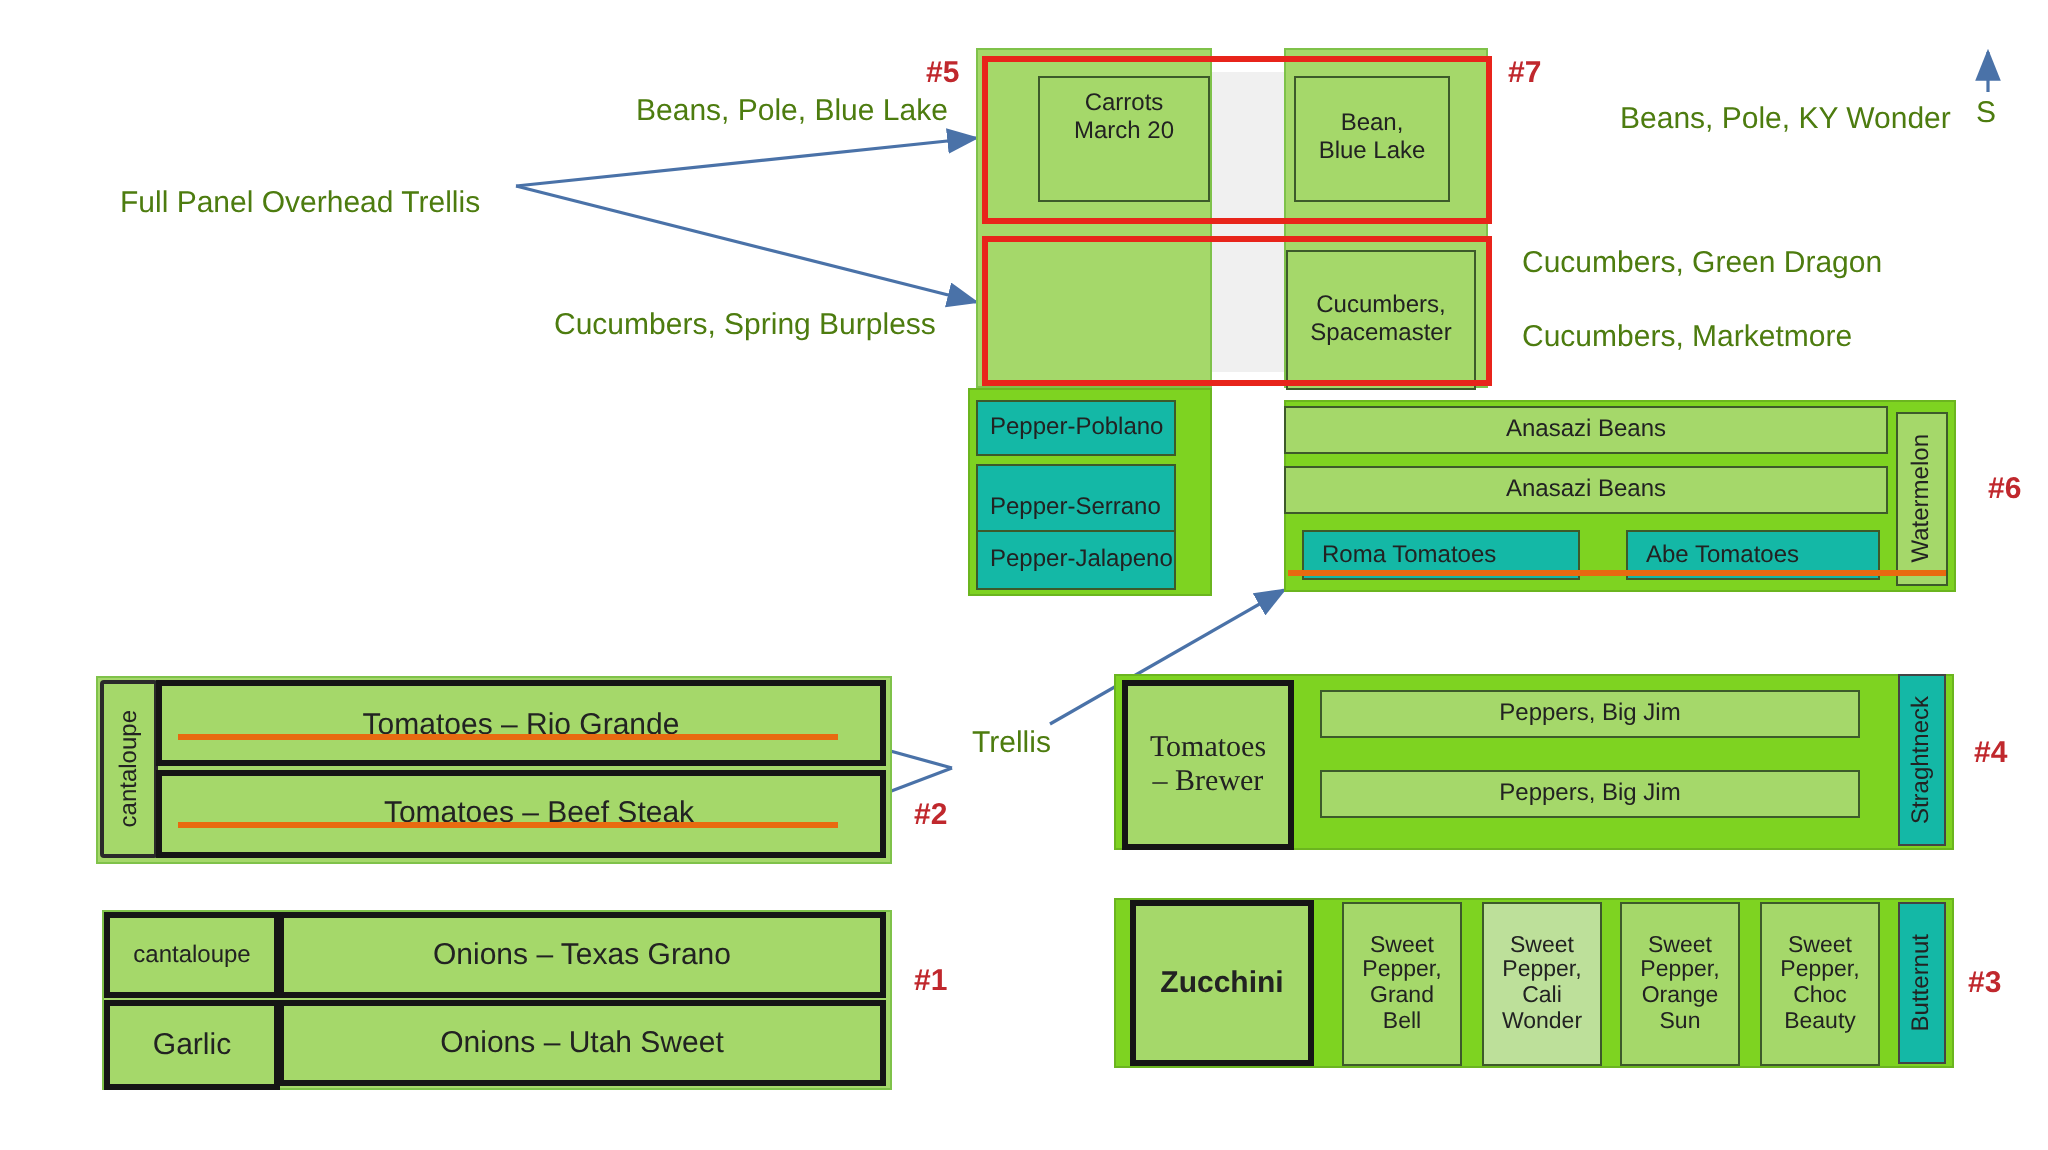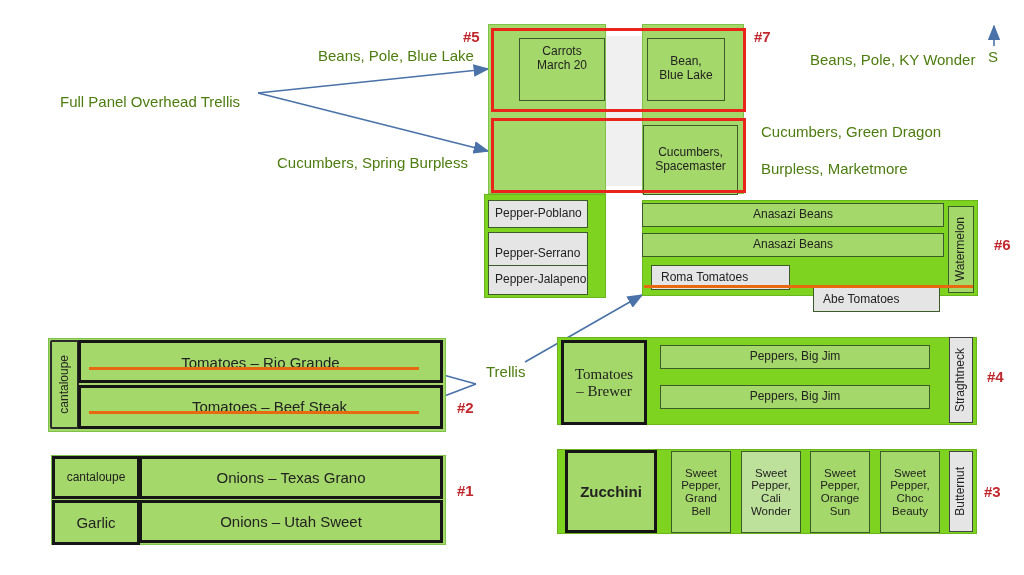--- a/index.html
+++ b/index.html
@@ -7,21 +7,21 @@
          font-family:"Liberation Sans", sans-serif; color:#222; }
   .abs { position:absolute; box-sizing:border-box; }
   .bed { background:#a5d86a; border:1px solid #7fc24a; }
   .bed-bright { background:#7ed321; border:1px solid #6bb51f; }
   .plot { position:absolute; box-sizing:border-box; display:flex; align-items:center; justify-content:center;
           text-align:center; color:#222; line-height:1.15; }
   .thin { border:1px solid #3d5a2a; }
   .thick { border:3px solid #151515; }
   .med { border:2px solid #2a2a2a; }
   .light { background:#a5d86a; }
-  .bright { background:#e5e5e5; }
+  .bright { background:#14b8a6; }
   .pale { background:#bde09a; }
   .vert { writing-mode:vertical-rl; transform:rotate(180deg); }
   .label { position:absolute; white-space:nowrap; font-size:15px; color:#4d7c0f; }
   .num { position:absolute; color:#c0282d; font-weight:bold; font-size:15px; }
   .redbox { position:absolute; box-sizing:border-box; border:3px solid #e8241b; }
   .trellis { position:absolute; height:3px; background:#e86a10; }
   svg.arrows { position:absolute; left:0; top:0; }
 </style>
 </head>
 <body>
@@ -59,21 +59,21 @@
 Spacemaster</div>
 <div class="num" style="left:754px;top:28px;">#7</div>
 
 <div class="redbox" style="left:491px;top:28px;width:255px;height:84px;"></div>
 <div class="redbox" style="left:491px;top:118px;width:255px;height:75px;"></div>
 
 <div class="abs bed-bright" style="left:642px;top:200px;width:336px;height:96px;"></div>
 <div class="plot thin light" style="left:642px;top:203px;width:302px;height:24px;font-size:12px;">Anasazi Beans</div>
 <div class="plot thin light" style="left:642px;top:233px;width:302px;height:24px;font-size:12px;">Anasazi Beans</div>
 <div class="plot thin bright" style="left:651px;top:265px;width:139px;height:25px;font-size:12px;justify-content:flex-start;padding-left:9px;">Roma Tomatoes</div>
-<div class="plot thin bright" style="left:813px;top:265px;width:127px;height:25px;font-size:12px;justify-content:flex-start;padding-left:9px;margin-top:22px;">Abe Tomatoes</div>
+<div class="plot thin bright" style="left:813px;top:265px;width:127px;height:25px;font-size:12px;justify-content:flex-start;padding-left:9px;">Abe Tomatoes</div>
 <div class="plot thin light" style="left:948px;top:206px;width:26px;height:87px;font-size:12px;">
     <span class="vert">Watermelon</span>
   </div>
 <div class="trellis" style="left:644px;top:285px;width:329px;"></div>
 <div class="num" style="left:994px;top:236px;">#6</div>
 
 <div class="abs bed" style="left:48px;top:338px;width:398px;height:94px;"></div>
 <div class="plot med light" style="left:50px;top:340px;width:29px;height:89px;font-size:12px;border-radius:2px;">
     <span class="vert">cantaloupe</span>
   </div>
@@ -121,14 +121,14 @@
 <div class="plot thin bright" style="left:949px;top:451px;width:24px;height:81px;font-size:12px;border-color:#444;">
     <span class="vert">Butternut</span>
   </div>
 <div class="num" style="left:984px;top:483px;">#3</div>
 
 <div class="label" style="left:318px;top:47px;">Beans, Pole, Blue Lake</div>
 <div class="label" style="left:60px;top:93px;">Full Panel Overhead Trellis</div>
 <div class="label" style="left:277px;top:154px;">Cucumbers, Spring Burpless</div>
 <div class="label" style="left:762px;top:51px;margin-left:48px;">Beans, Pole, KY Wonder</div>
 <div class="label" style="left:761px;top:123px;">Cucumbers, Green Dragon</div>
-<div class="label" style="left:761px;top:160px;">Burpless, Marketmore</div>
+<div class="label" style="left:761px;top:160px;">Cucumbers, Marketmore</div>
 <div class="label" style="left:486px;top:363px;">Trellis</div>
 
 </body></html>

